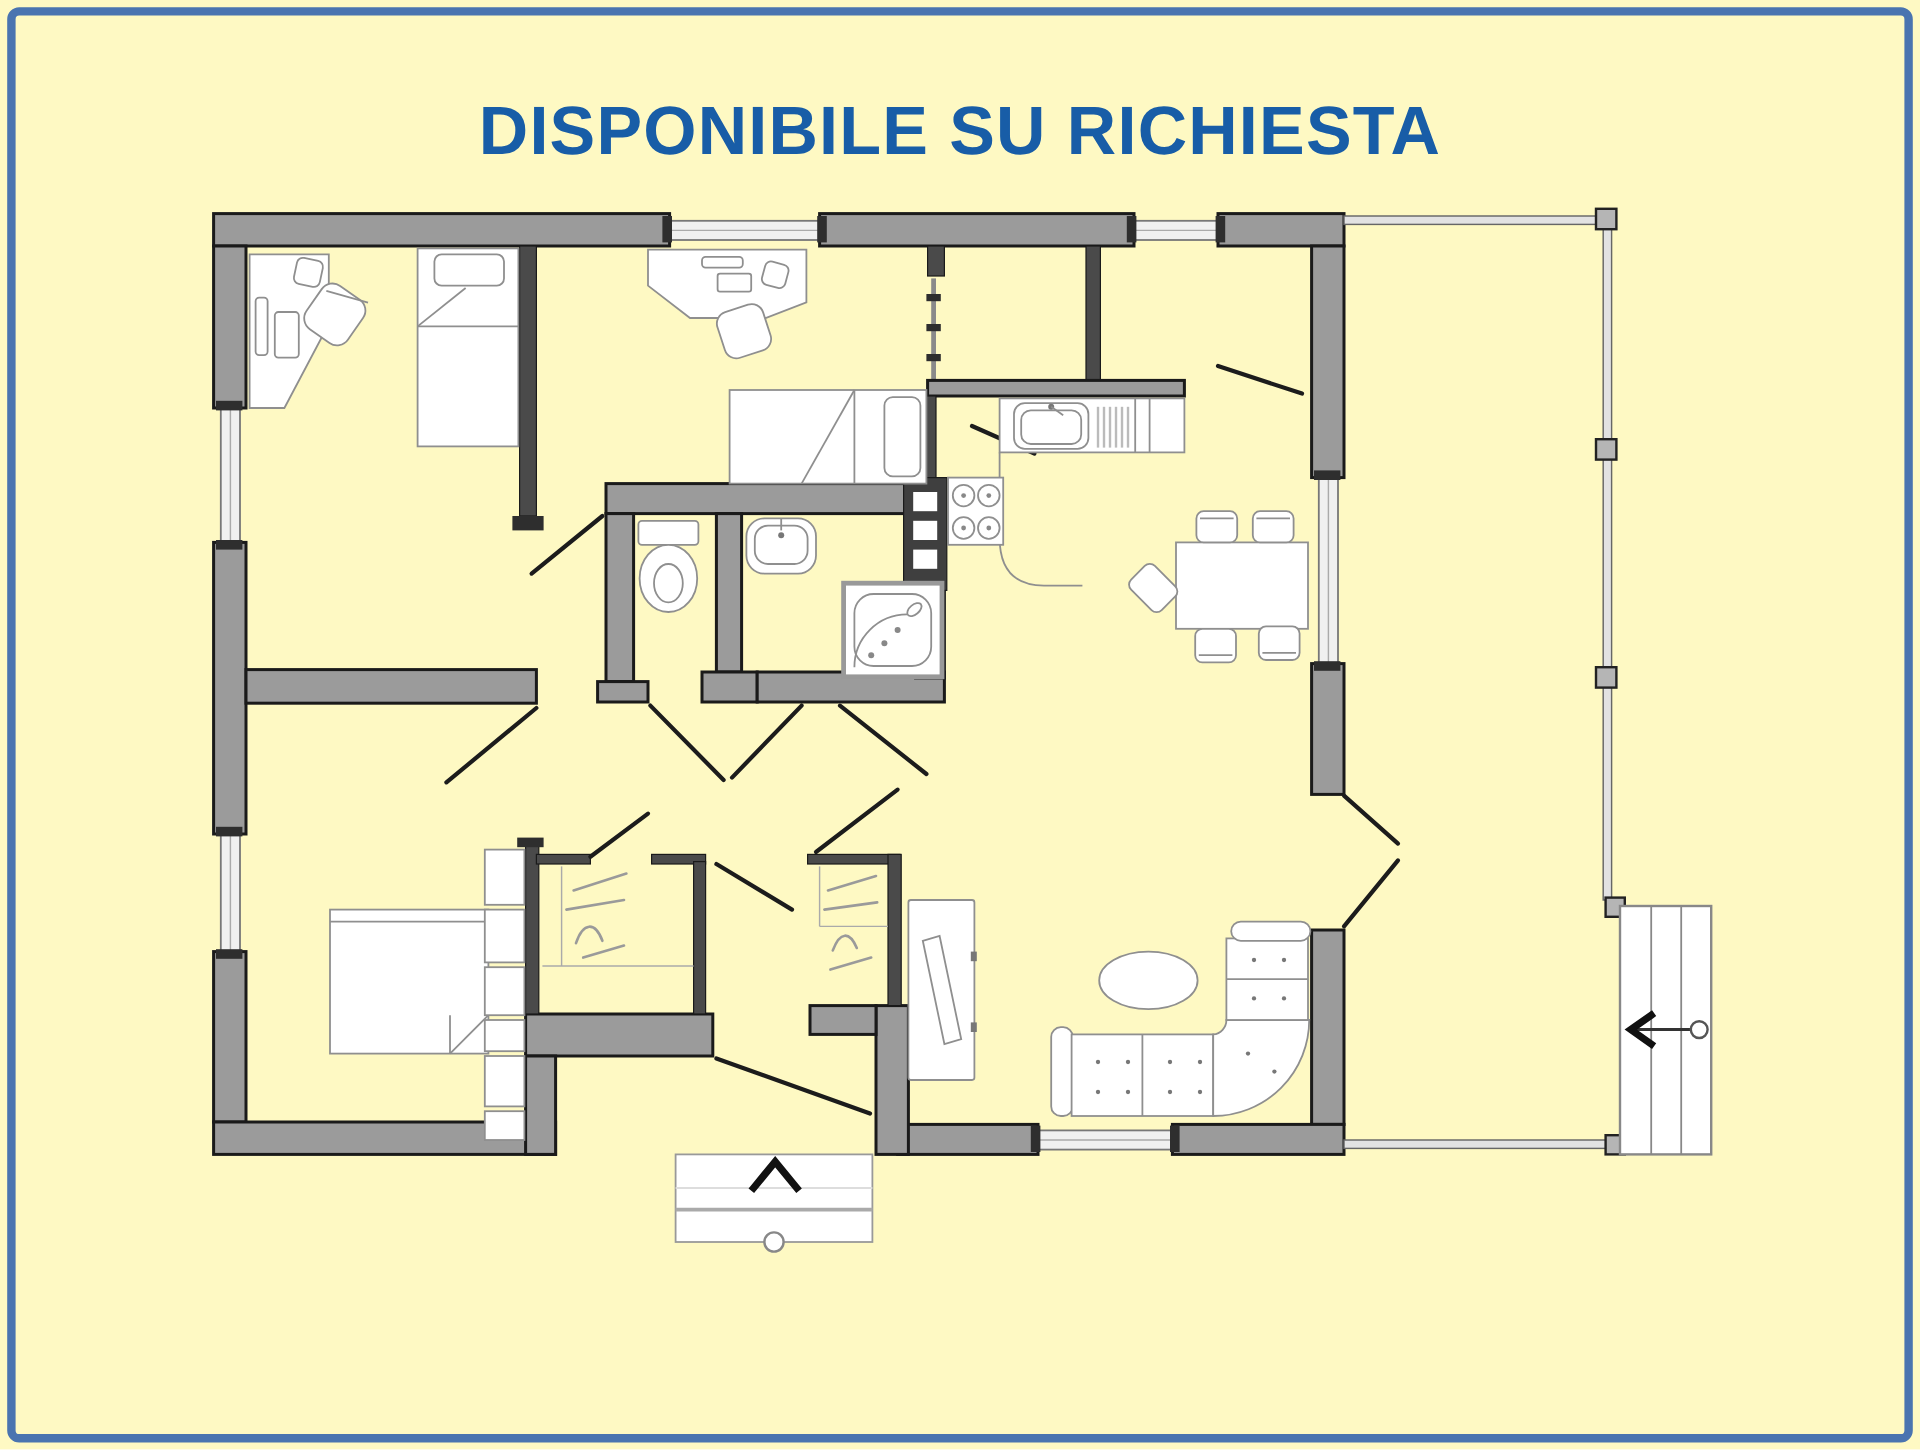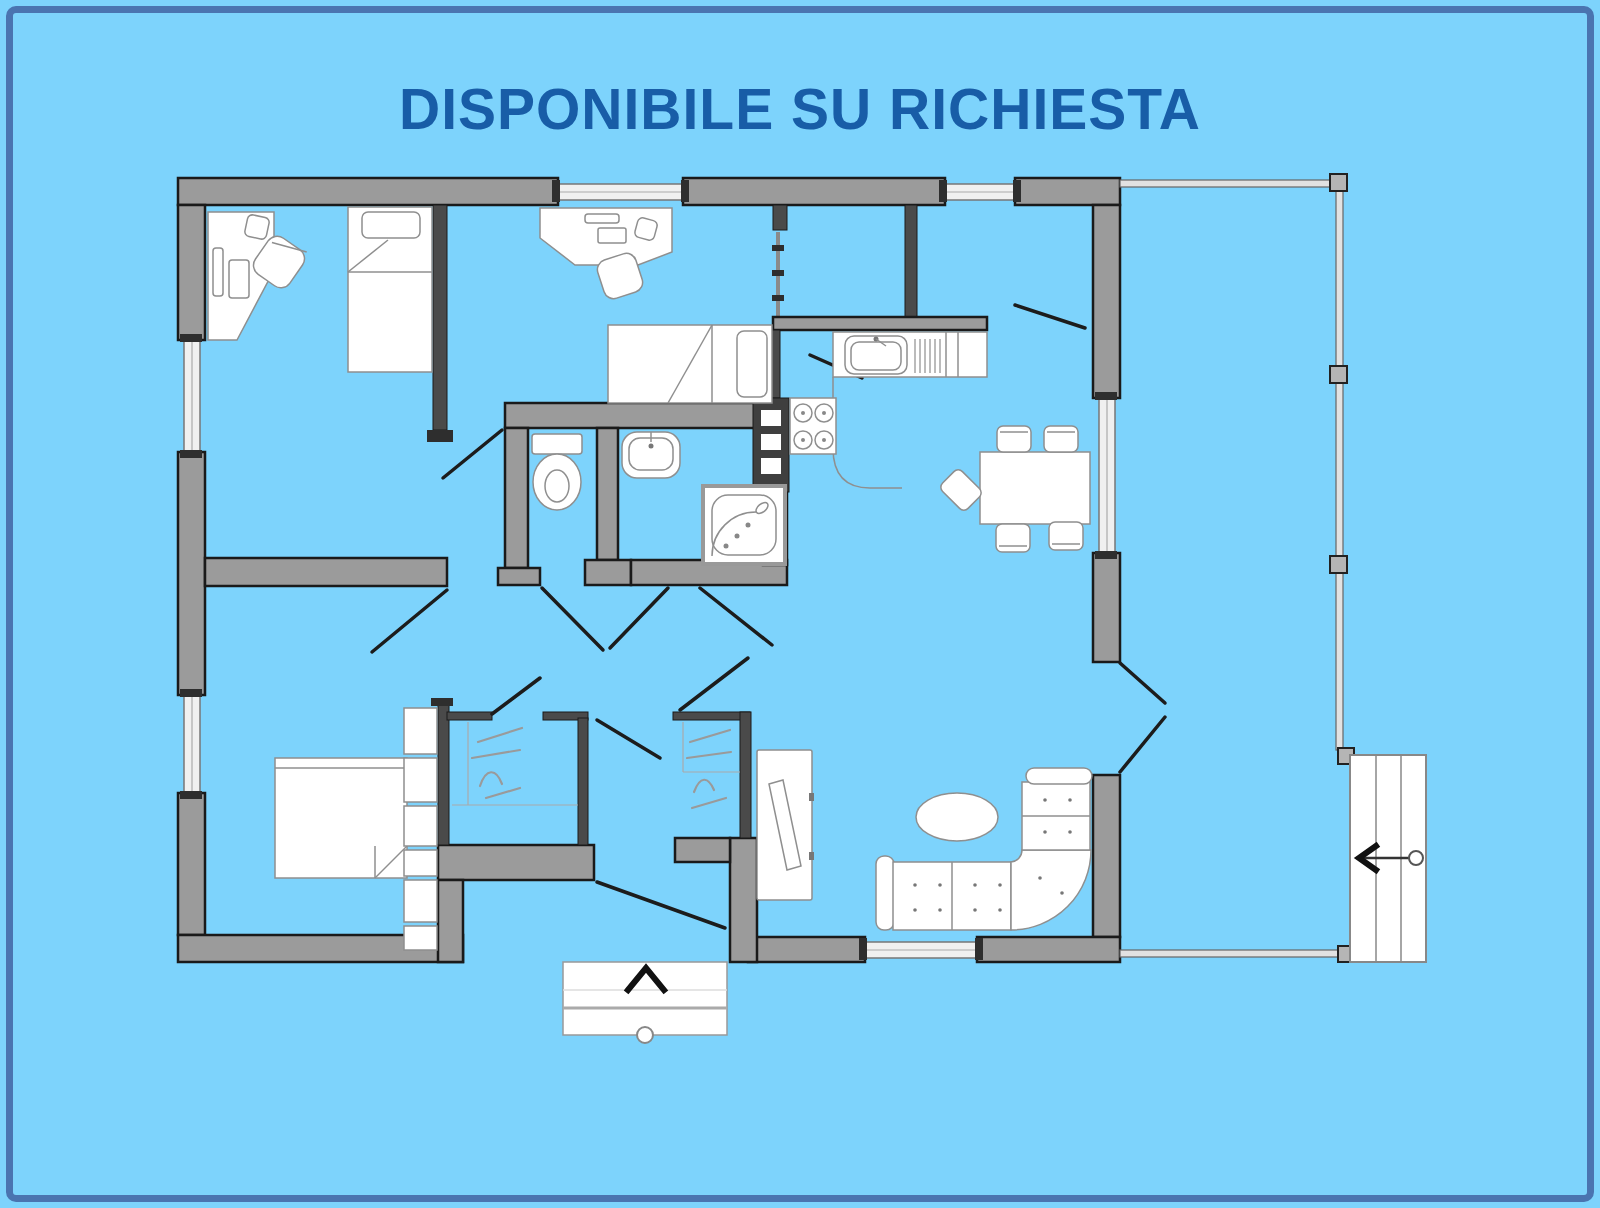--- a/index.html
+++ b/index.html
@@ -1,16 +1,16 @@
 <!DOCTYPE html>
 <html><head>
 <meta charset="utf-8">
 <style>
   html,body{margin:0;padding:0;background:#ffffff;}
-  .canvas{position:relative;width:1600px;height:1208px;background:#7dd3fc;overflow:hidden;
+  .canvas{position:relative;width:1600px;height:1208px;background:#fef9c3;overflow:hidden;
           font-family:"Liberation Sans", sans-serif;}
   .frame{position:absolute;left:6px;top:6px;right:6px;bottom:6px;border:7px solid #4a74b0;border-radius:10px;}
   .title{position:absolute;left:0;right:0;top:76px;text-align:center;
          font-size:57px;font-weight:bold;letter-spacing:1px;color:#185da7;}
   svg{position:absolute;left:0;top:0;}
   .wall{fill:#9b9b9b;stroke:#1a1a1a;stroke-width:2.5;}
   .twall{fill:#4a4a4a;stroke:#1a1a1a;stroke-width:1;}
   .win{fill:#f0f0f0;stroke:#777;stroke-width:1.5;}
   .cap{fill:#2e2e2e;}
   .furn{fill:#ffffff;stroke:#8f8f8f;stroke-width:1.5;}

